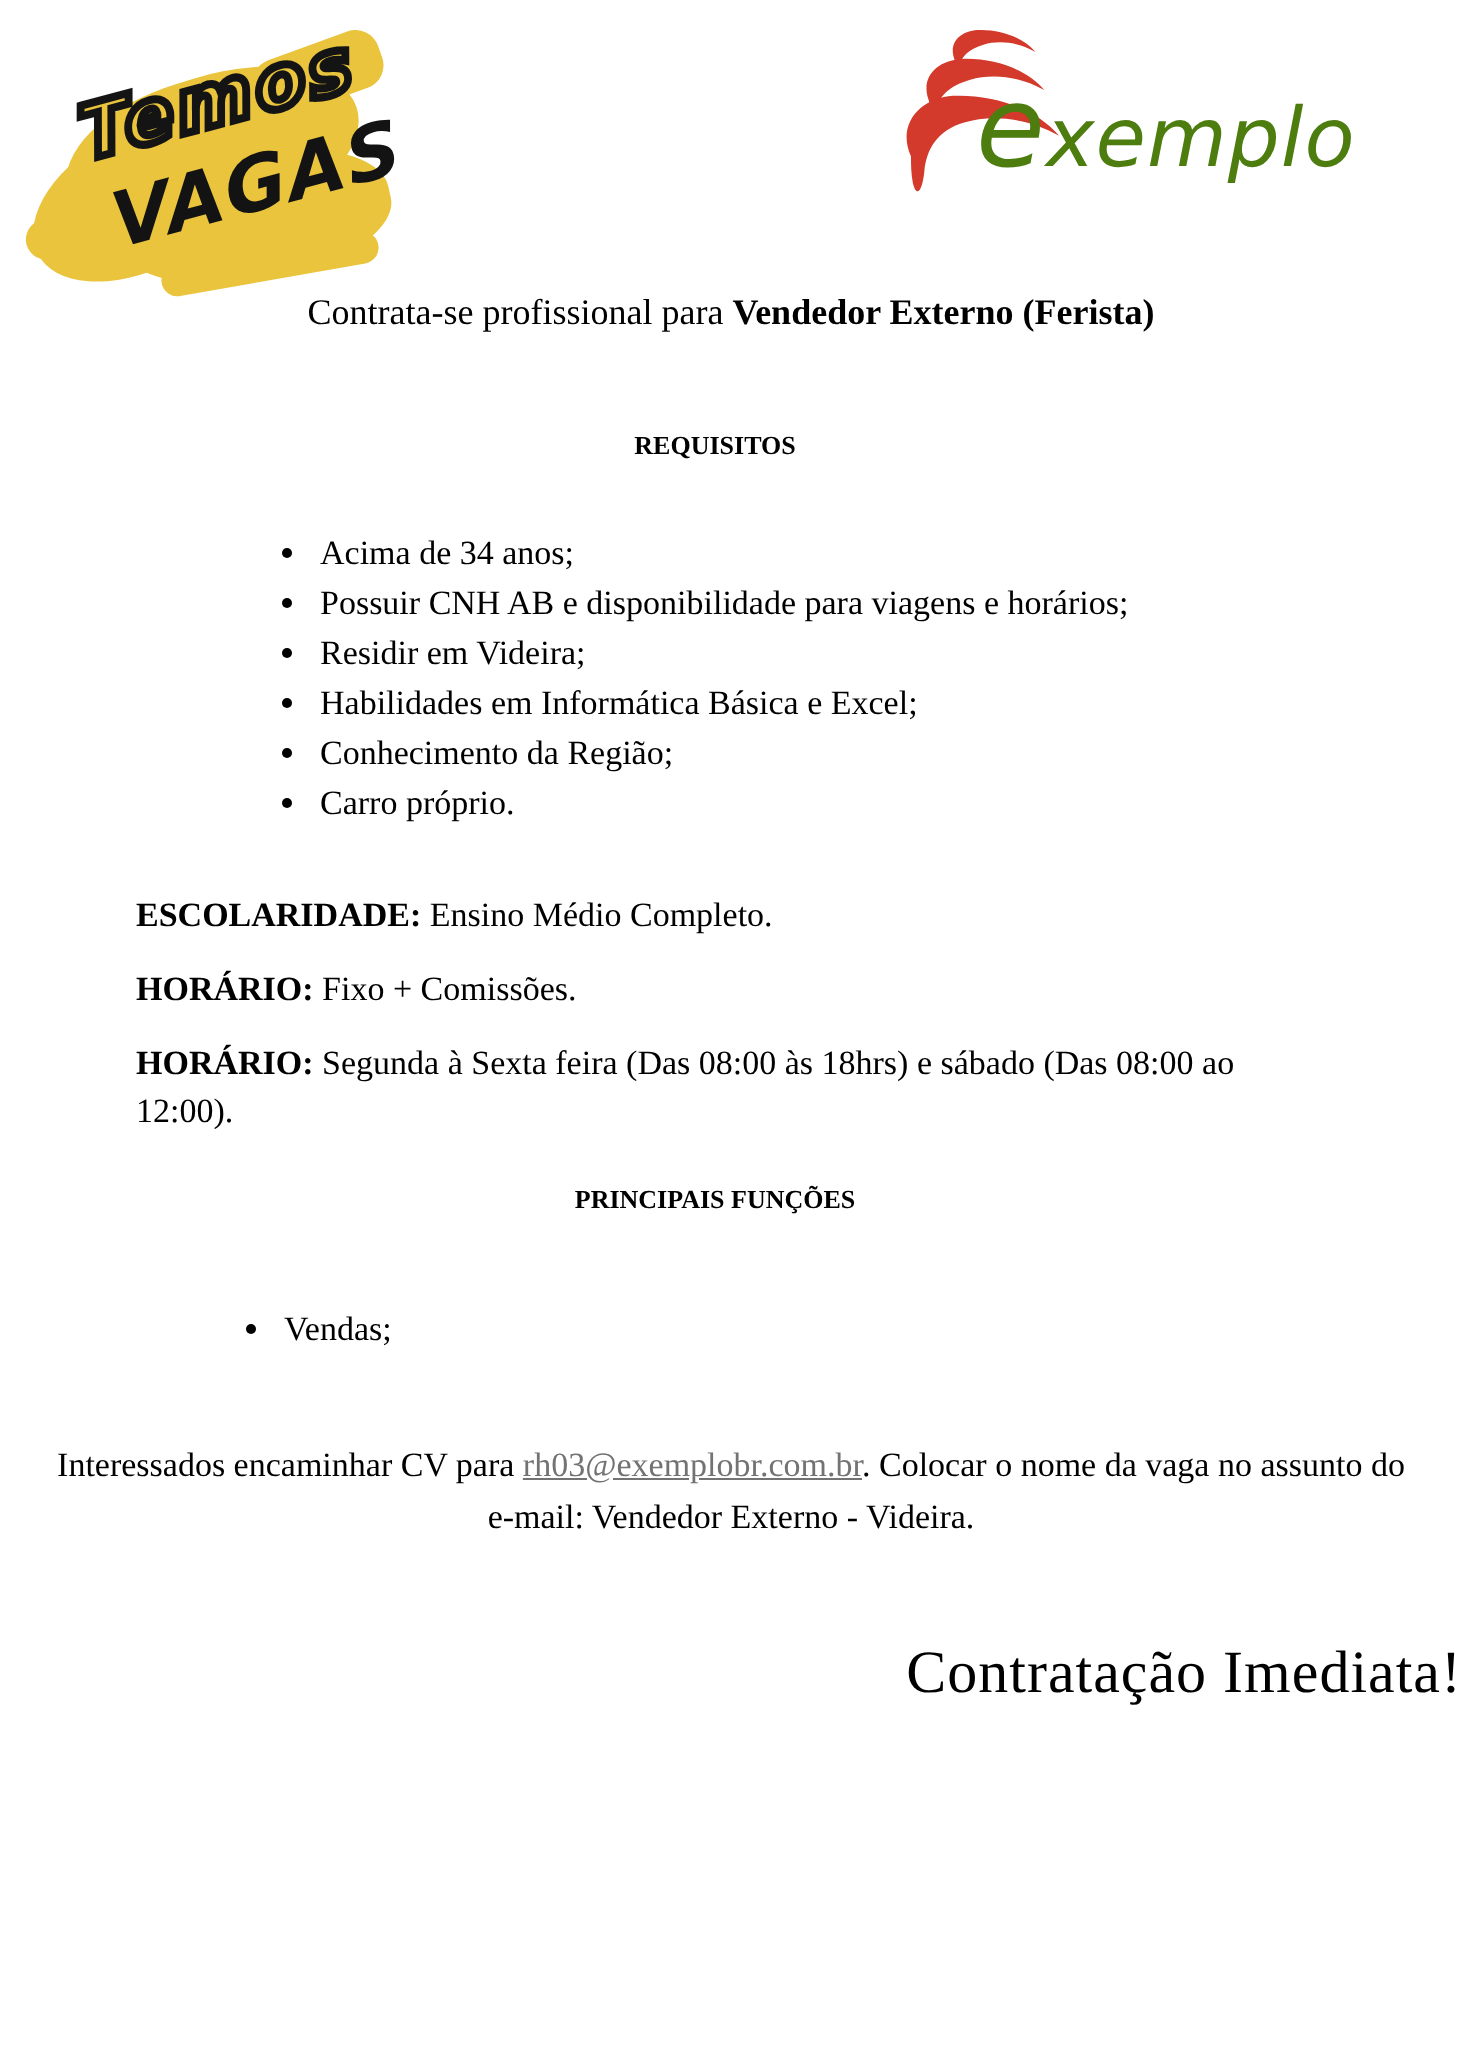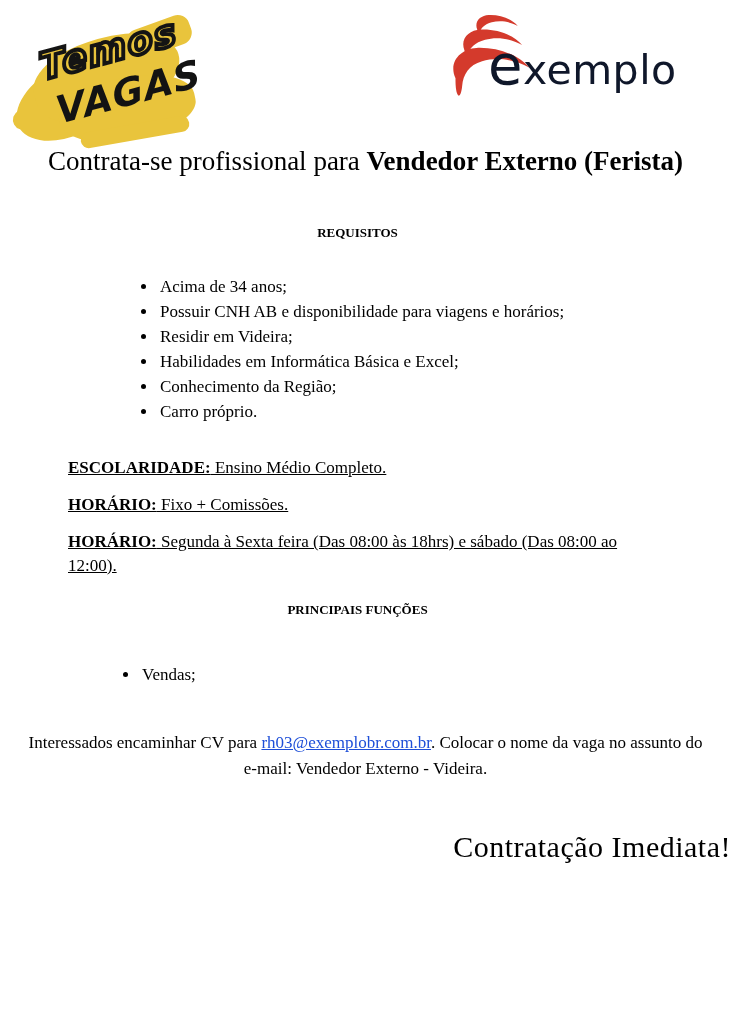--- a/index.html
+++ b/index.html
@@ -36,56 +36,56 @@
     transform:rotate(-15deg) skewX(-4deg);
     font-family:"DejaVu Sans", sans-serif;font-weight:900;font-style:italic;
     font-size:38px;letter-spacing:1px;color:#131313;
   }
 
   .logo-exemplo{position:absolute;left:446px;top:12px;width:246px;height:96px;}
   .exemplo-swoosh{position:absolute;left:0;top:0;}
   .exemplo-text{
     position:absolute;left:42px;top:22px;
     font-family:"DejaVu Sans", sans-serif;
-    font-size:41px;line-height:62px;color:#0f172a;letter-spacing:0.5px;
+    font-size:41px;line-height:62px;color:#4d7c0f;letter-spacing:0.5px;font-style:italic;
   }
   .exemplo-text::first-letter{font-size:56px;}
 
   
   .title{
-    text-align:center;font-size:27px;margin:0;padding:0 40px;
+    text-align:center;font-size:18px;margin:0;padding:0 40px;
   }
   .title b{font-weight:bold;}
 
   .sec-heading{
     text-align:center;font-weight:bold;font-size:13px;margin:48px 16px 0 0;
   }
 
   ul.req-list{
     margin:33px 0 0 0;padding:0 0 0 158px;list-style:disc outside;
   }
   ul.req-list li{line-height:25px;padding-left:2px;}
 
   .details{margin:32px 68px 0 68px;}
-  .details p{margin:0 0 13px 0;line-height:24px;text-decoration:underline;}
+  .details p{margin:0 0 13px 0;line-height:24px;}
   .details b, .obs b{font-weight:bold;}
 
   .sec-heading.funcoes{margin-top:24px;}
 
   ul.func-list{
     margin:44px 0 0 0;padding:0 0 0 140px;list-style:disc outside;
   }
   ul.func-list li{line-height:25px;padding-left:2px;}
 
   .obs{margin:47px 68px 0 68px;line-height:24px;}
 
   .contact{
     margin:43px 26px 0 26px;text-align:center;line-height:26px;
   }
-  .email-link{color:#1d4ed8;text-decoration:underline;cursor:pointer;}
+  .email-link{color:#737373;text-decoration:underline;cursor:pointer;}
 
   .closing{
     margin:48px 0 0 0;text-align:right;font-size:30px;letter-spacing:0.5px;
   }
 </style>
 </head>
 <body>
 
 <div class="page">
 

